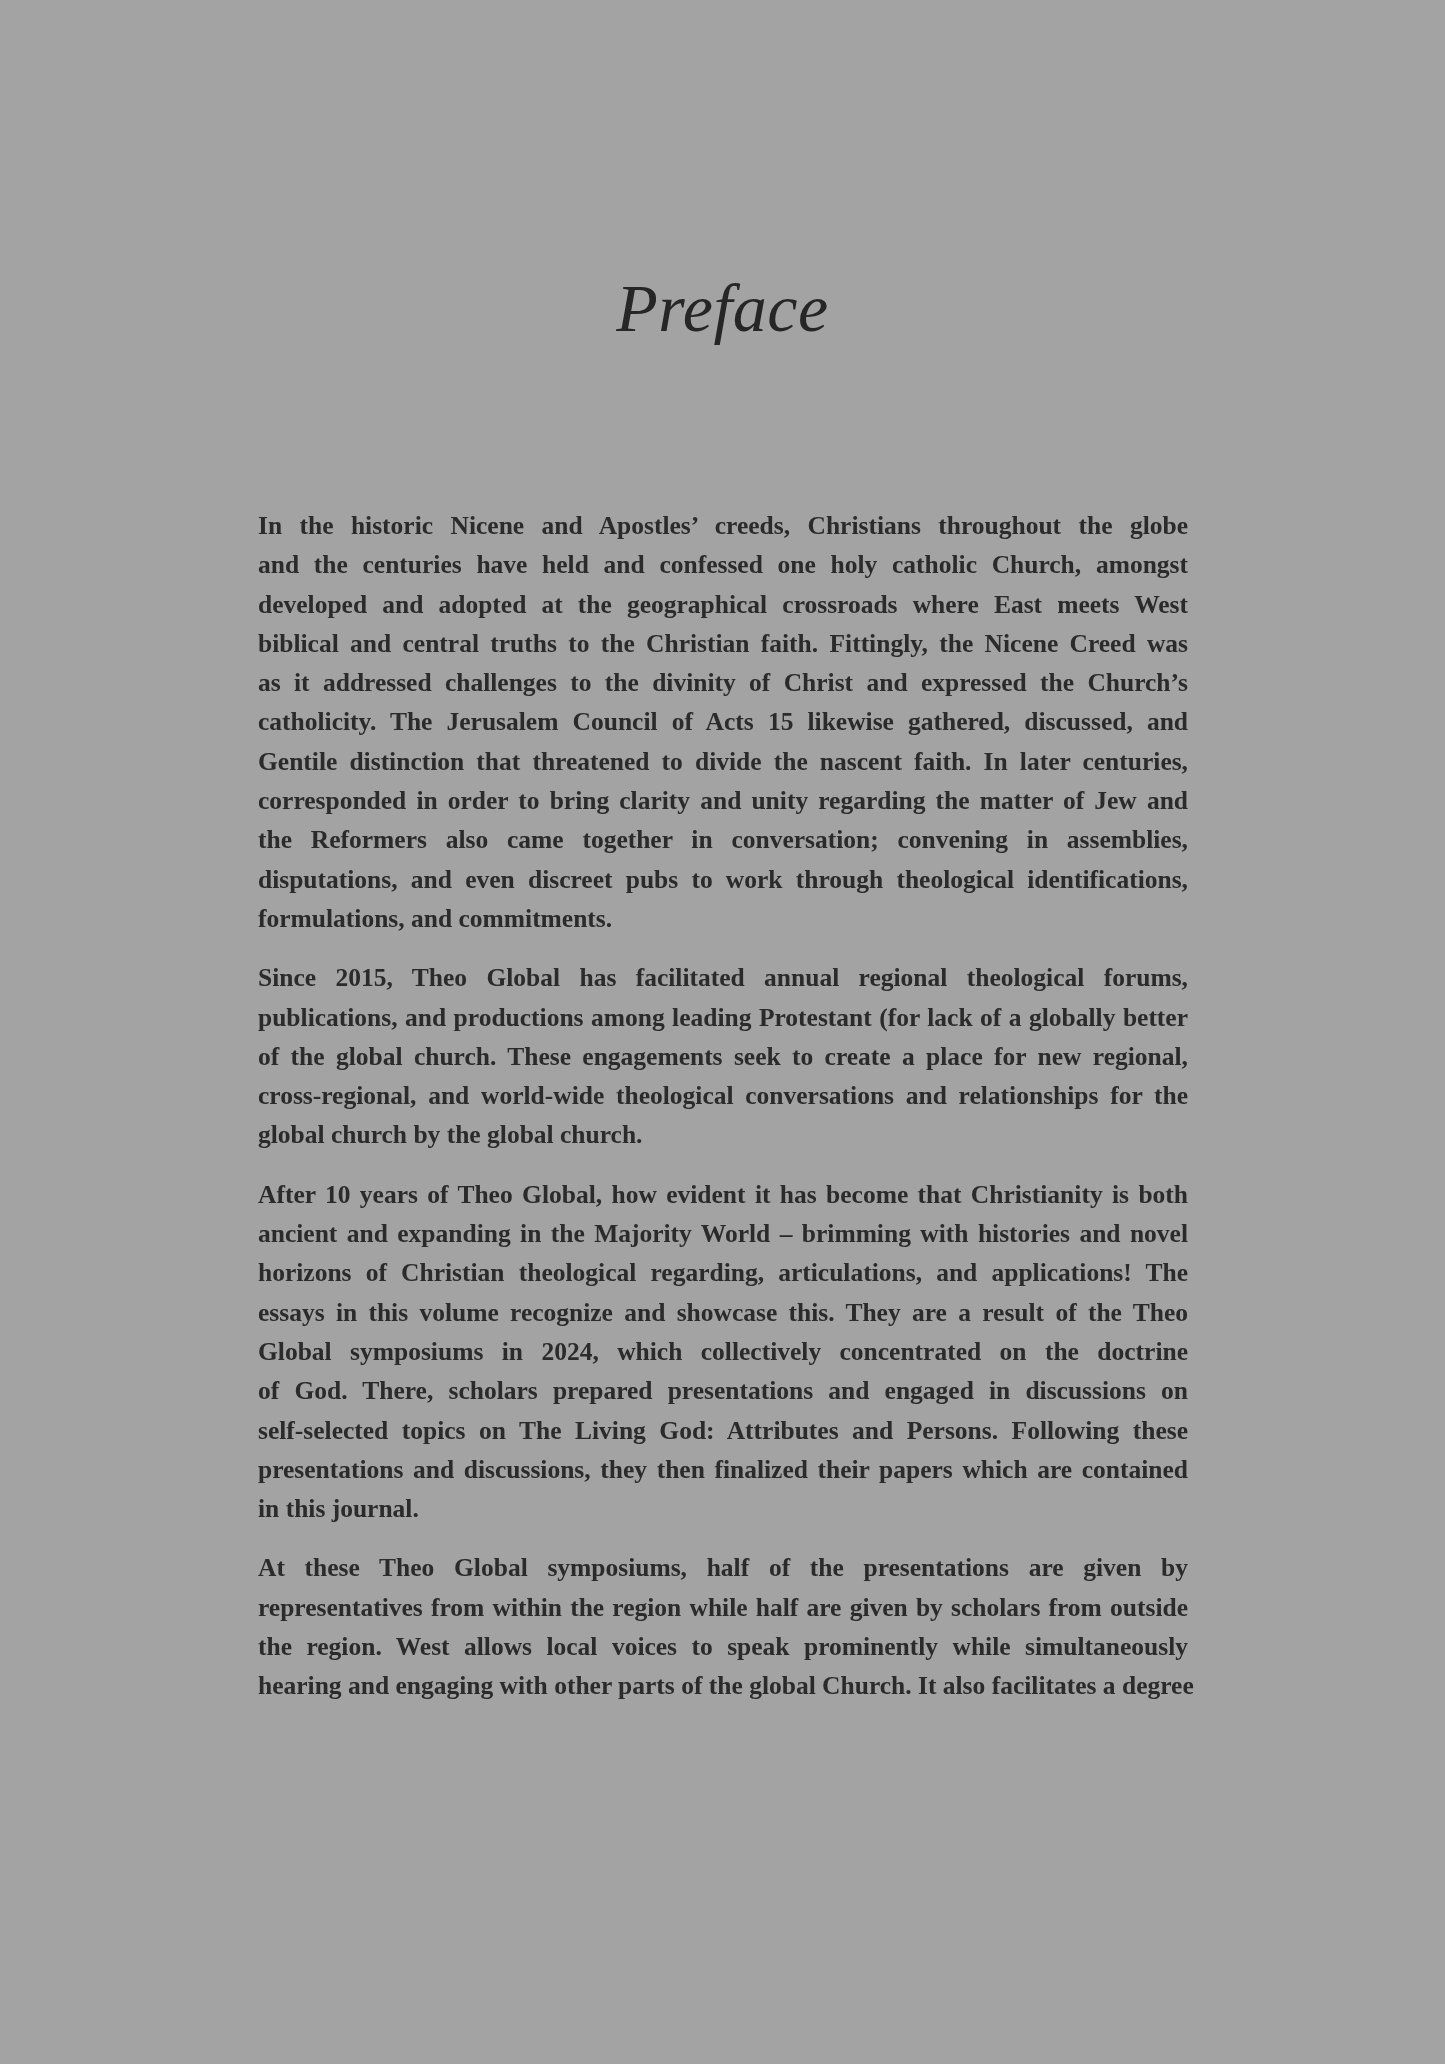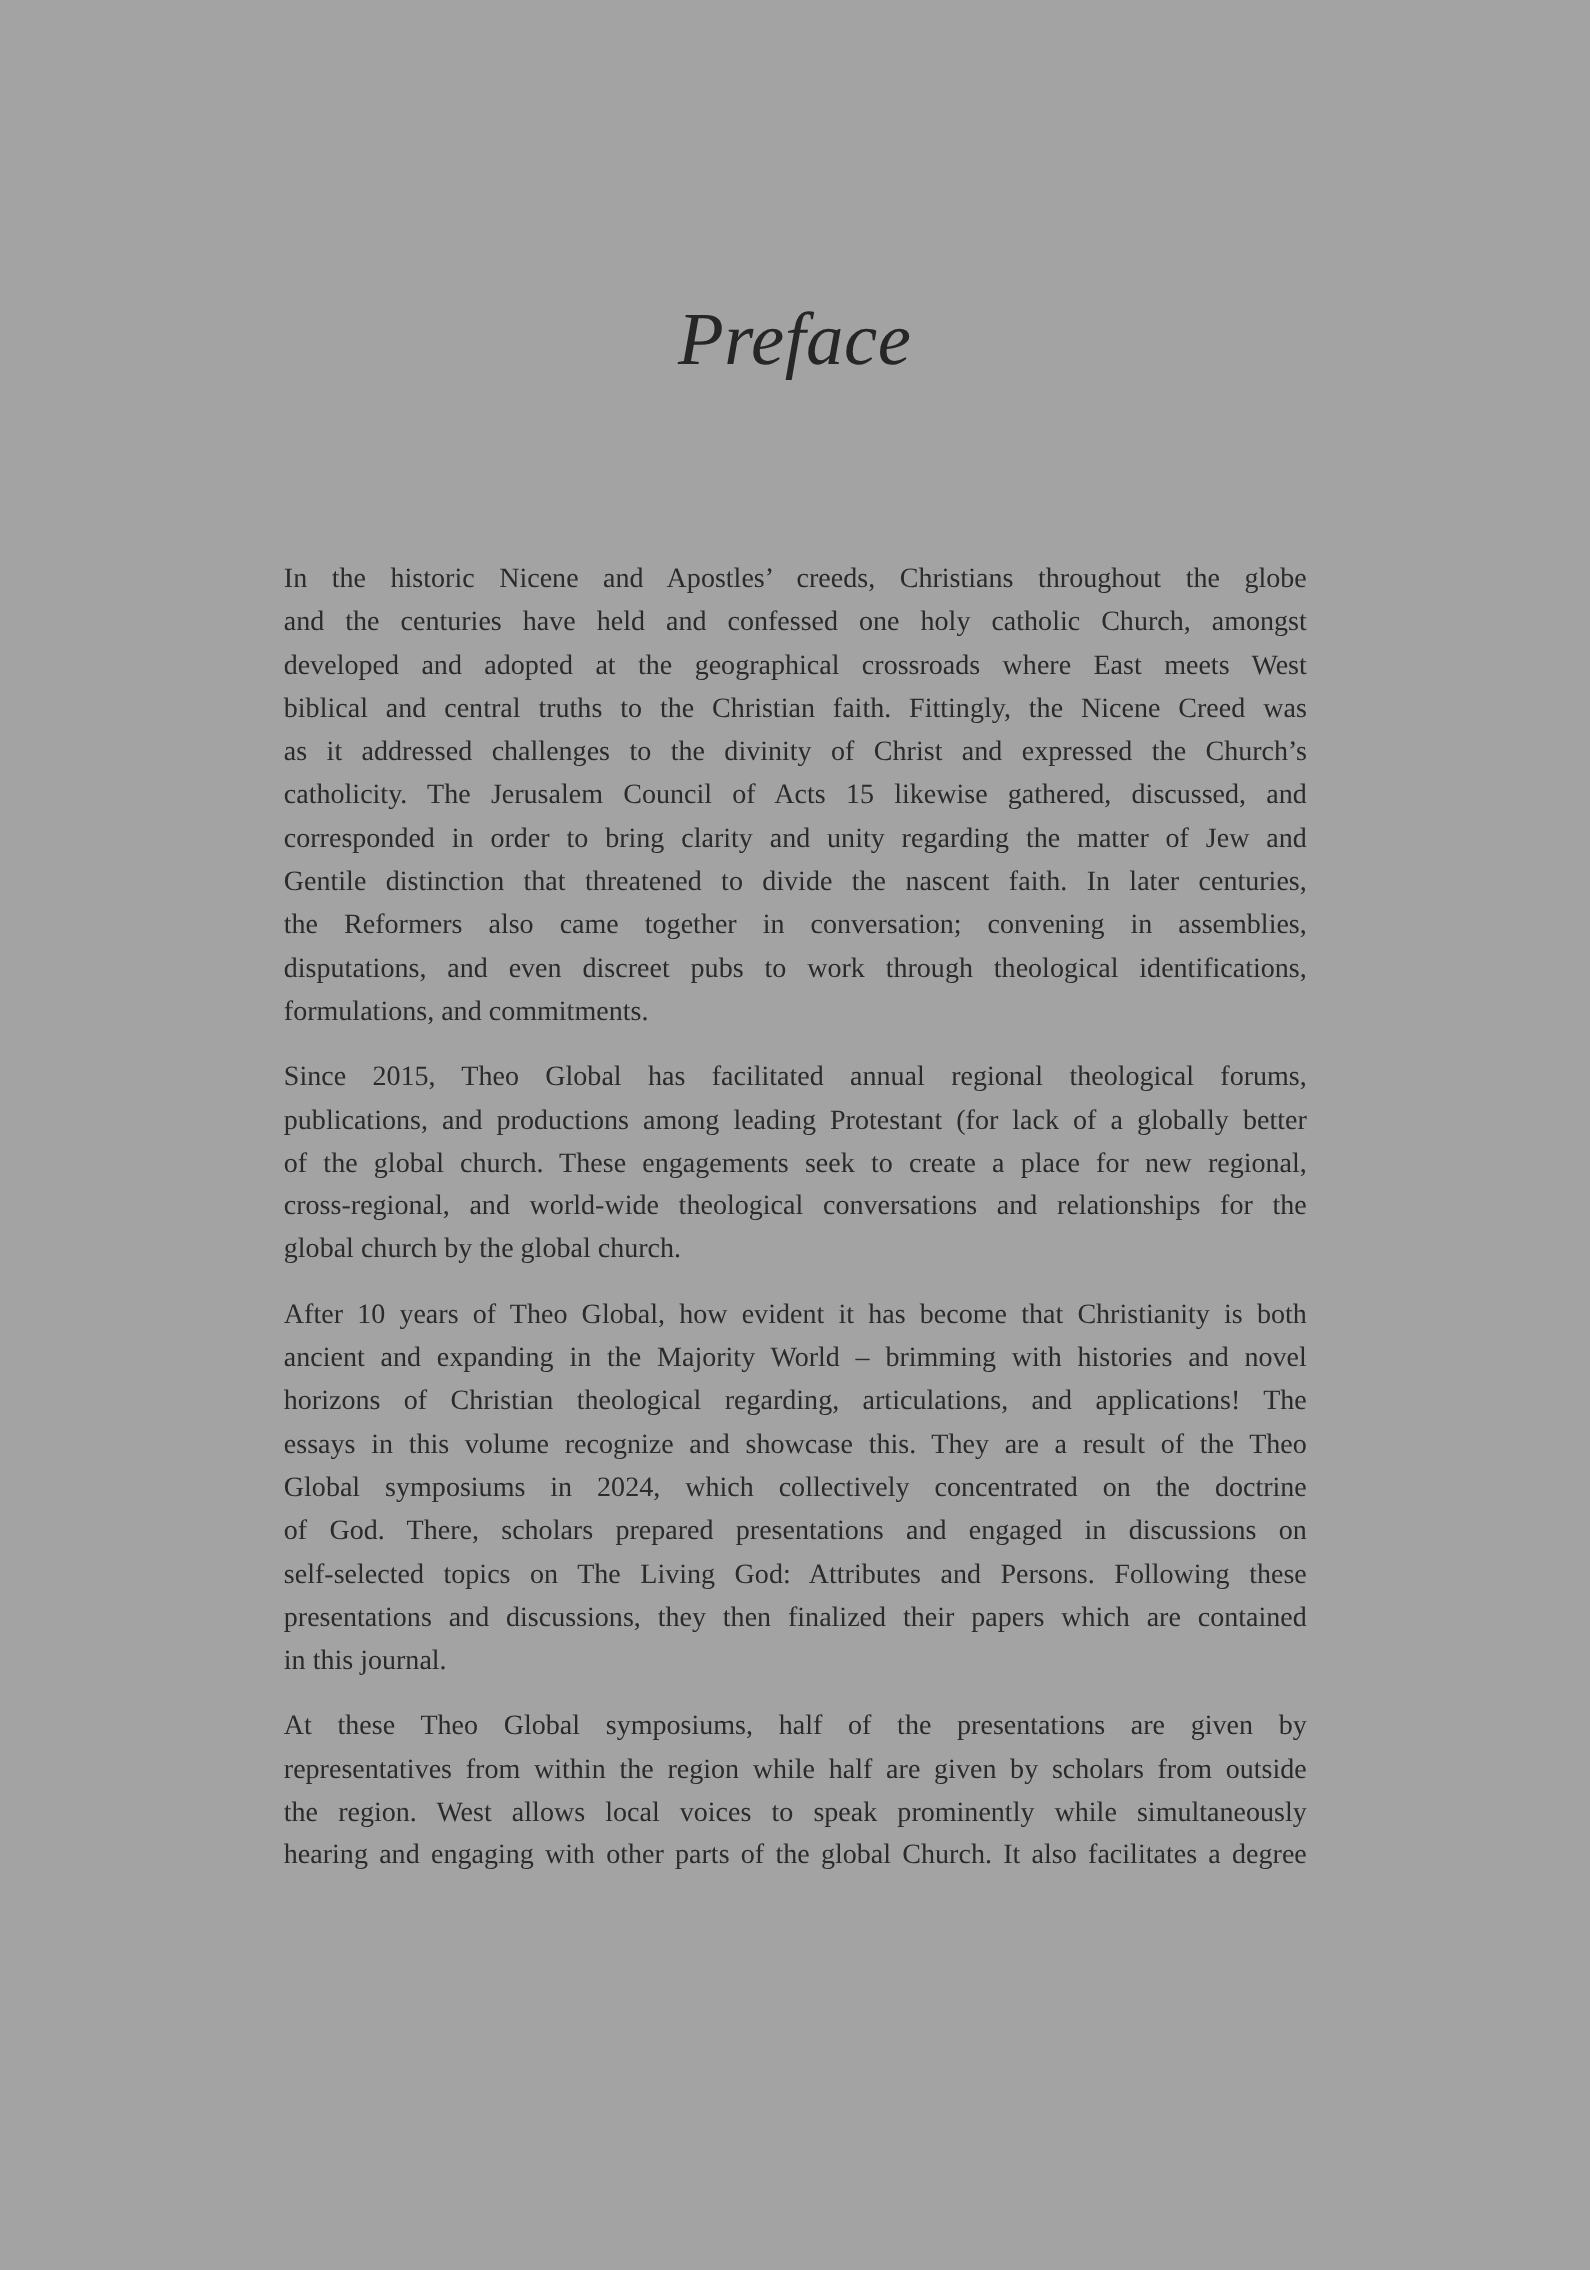--- a/index.html
+++ b/index.html
@@ -37,20 +37,21 @@
       font-weight: normal;
     }
     .body {
       position: absolute;
       left: 258px;
       width: 930px;
       top: 506px;
     }
     .para {
       margin: 0 0 20px 0;
+      font-weight: bold;
     }
     .line {
       display: block;
       font-size: 25.5px;
       line-height: 39.3px;
       height: 39.3px;
       white-space: nowrap;
       text-align: justify;
       text-align-last: justify;
       color: #2b2b2b;
@@ -66,22 +67,22 @@
   <h1 class="title">Preface</h1>
 
   <div class="body">
     <p class="para">
         <span class="line">In the historic Nicene and Apostles’ creeds, Christians throughout the globe</span>
         <span class="line">and the centuries have held and confessed one holy catholic Church, amongst</span>
         <span class="line">developed and adopted at the geographical crossroads where East meets West</span>
         <span class="line">biblical and central truths to the Christian faith. Fittingly, the Nicene Creed was</span>
         <span class="line">as it addressed challenges to the divinity of Christ and expressed the Church’s</span>
         <span class="line">catholicity. The Jerusalem Council of Acts 15 likewise gathered, discussed, and</span>
+        <span class="line">Gentile distinction that threatened to divide the nascent faith. In later centuries,</span>
         <span class="line">corresponded in order to bring clarity and unity regarding the matter of Jew and</span>
-        <span class="line">Gentile distinction that threatened to divide the nascent faith. In later centuries,</span>
         <span class="line">the Reformers also came together in conversation; convening in assemblies,</span>
         <span class="line">disputations, and even discreet pubs to work through theological identifications,</span>
         <span class="line last">formulations, and commitments.</span>
       </p>
     <p class="para">
         <span class="line">Since 2015, Theo Global has facilitated annual regional theological forums,</span>
         <span class="line">publications, and productions among leading Protestant (for lack of a globally better</span>
         <span class="line">of the global church. These engagements seek to create a place for new regional,</span>
         <span class="line">cross-regional, and world-wide theological conversations and relationships for the</span>
         <span class="line last">global church by the global church.</span>

